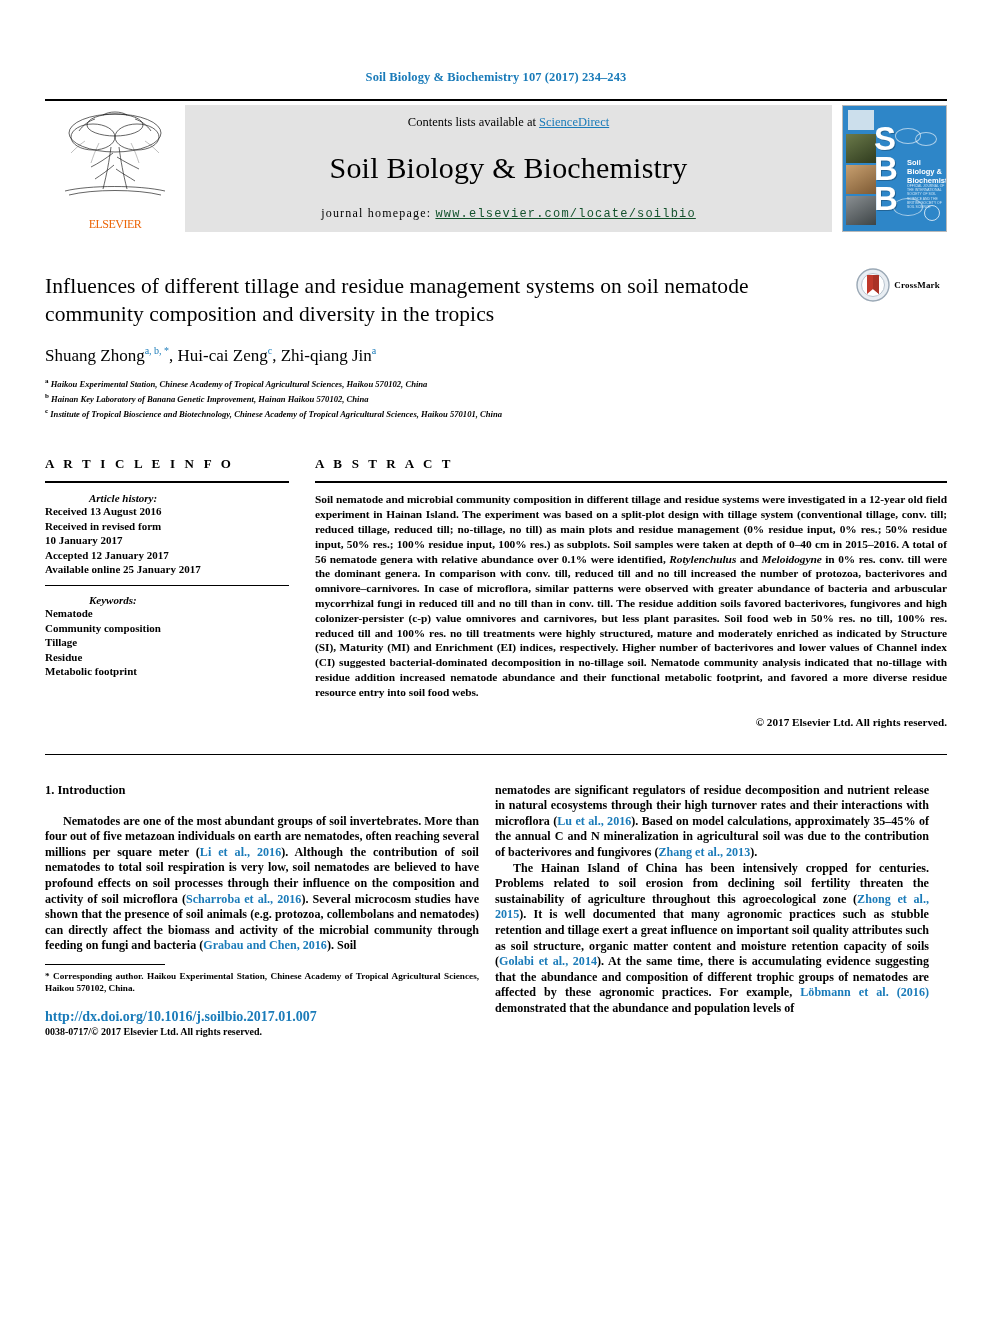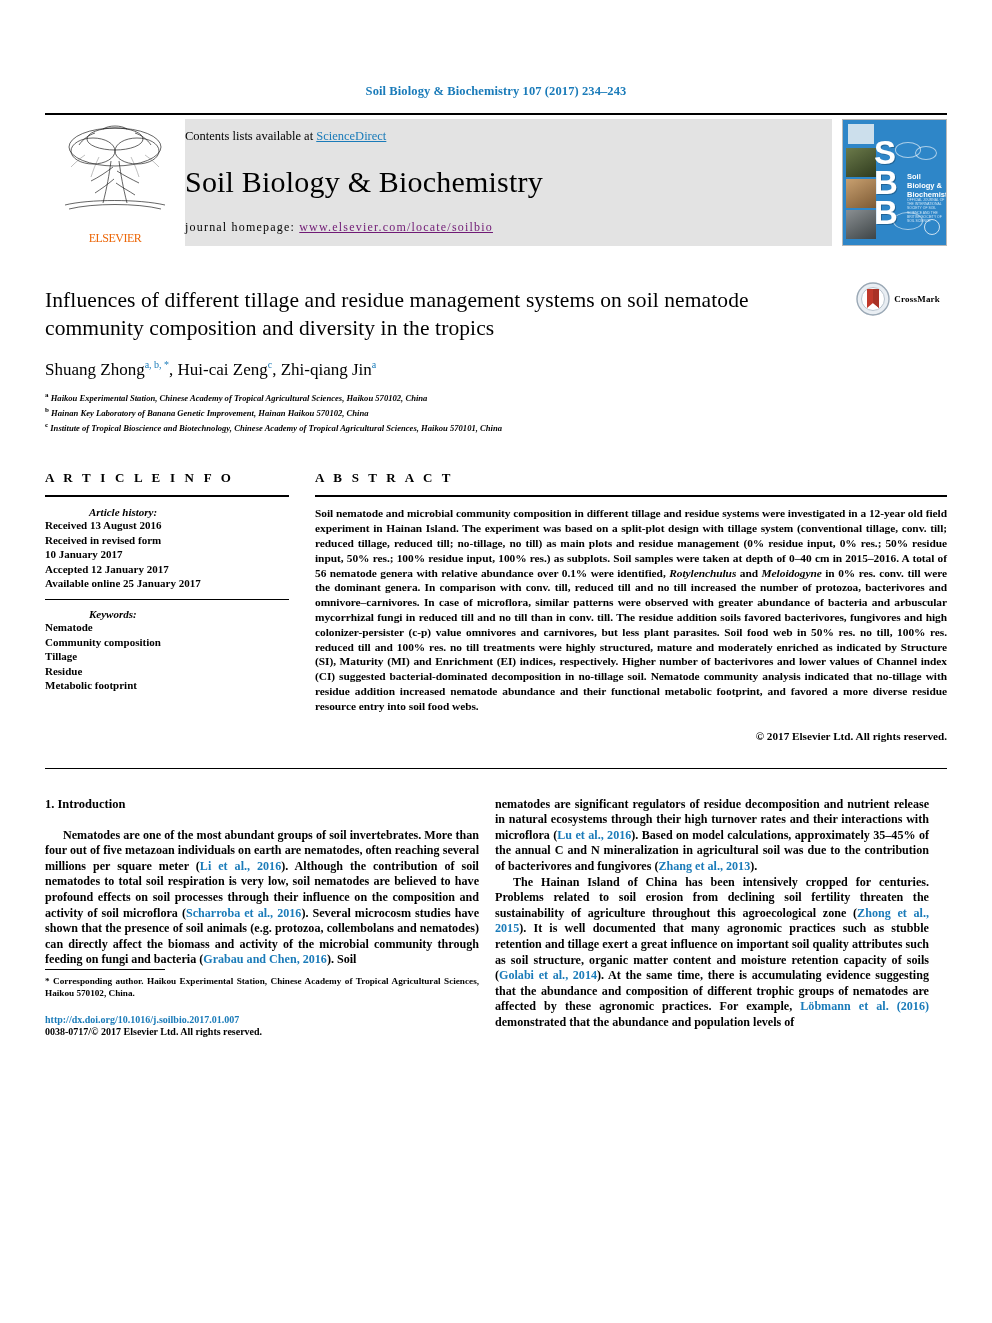--- a/index.html
+++ b/index.html
@@ -5,21 +5,21 @@
   * { box-sizing: border-box; }
   html, body { margin:0; padding:0; }
   body {
     width:992px; height:1323px;
     background:#ffffff;
     font-family:"Liberation Serif", serif;
     color:#000;
     position:relative;
     overflow:hidden;
   }
-  .page { position:relative; width:992px; height:1079px; padding:18px 45px; }
+  .page { position:relative; width:992px; height:1079px; padding:4px 45px; }
 
   
   .runhead {
     text-align:center;
     color:#1a7bb9;
     font-size:12.5px;
     font-weight:bold;
     padding-top:66px;
     letter-spacing:.1px;
   }
@@ -38,33 +38,33 @@
   .elsevier-word {
     font-family:"Liberation Serif", serif;
     font-size:12px; letter-spacing:-0.5px; color:#ec6608;
     font-weight:normal; line-height:1;
   }
 
   .banner {
     flex:1 1 auto;
     background:#e3e3e3;
     display:flex; flex-direction:column;
-    justify-content:space-between;
+    align-items:center; justify-content:space-between;
     padding:10px 0 11px 0;
     margin-right:10px;
   }
   .banner .contents { font-size:12.5px; }
   .banner .contents .sd { color:#1a7bb9; }
   .banner .jtitle {
     font-size:30px;
     font-family:"Liberation Serif", serif;
     letter-spacing:.2px;
   }
   .banner .homepage { font-size:12px; letter-spacing:1.2px; }
-  .banner .homepage .url { color:#701a75; }
+  .banner .homepage .url { color:#14532d;font-family:Liberation Mono, monospace; }
 
   
   .cover {
     width:105px; flex:0 0 105px;
     border:1px solid #b9b9b9;
     background:#2e86c8;
     position:relative; overflow:hidden;
   }
   .cover .tile { position:absolute; left:3px; width:30px; height:29px; }
   .cover .t1 { top:28px; background:linear-gradient(150deg,#6b7a4a,#2f3b1e); }
@@ -163,21 +163,21 @@
   a.ref { color:#1a7bb9; text-decoration:none; }
 
   
   .foot {
     position:absolute; left:45px; bottom:42px; width:434px;
   }
   .foot-rule { border-top:1px solid #000; width:120px; margin-bottom:5px; }
   .foot-text { font-size:9.2px; line-height:12.2px; text-align:justify; font-weight:bold; }
   .foot-email { font-size:9.2px; line-height:12.2px; text-indent:12px; font-weight:bold; }
   .foot-email i { font-style:italic; }
-  .doi { margin-top:15px; font-size:10px; color:#1a7bb9; font-weight:bold; }
+  .doi { margin-top:15px; font-size:14px; color:#1a7bb9; font-weight:bold; }
   .issn { font-size:10px; margin-top:1px; font-weight:bold; }
 </style>
 </head>
 <body>
 
 <div class="page">
 
   <div class="runhead">Soil Biology &amp; Biochemistry 107 (2017) 234–243</div>
 
   <div class="masthead">

